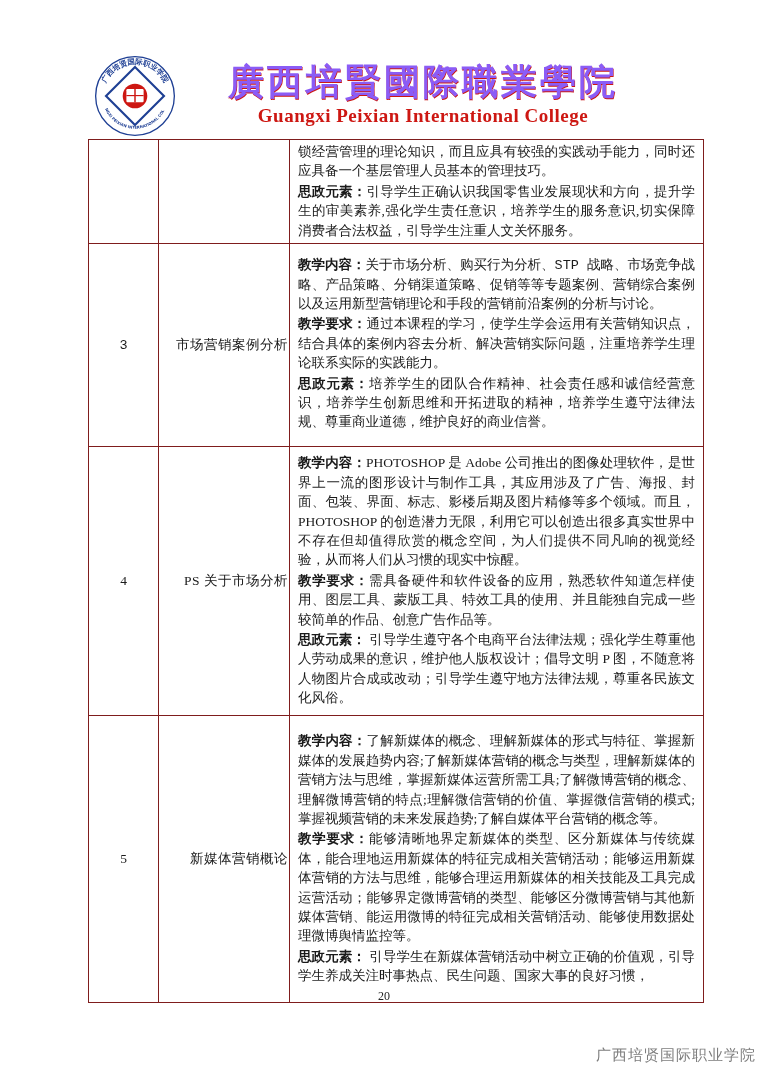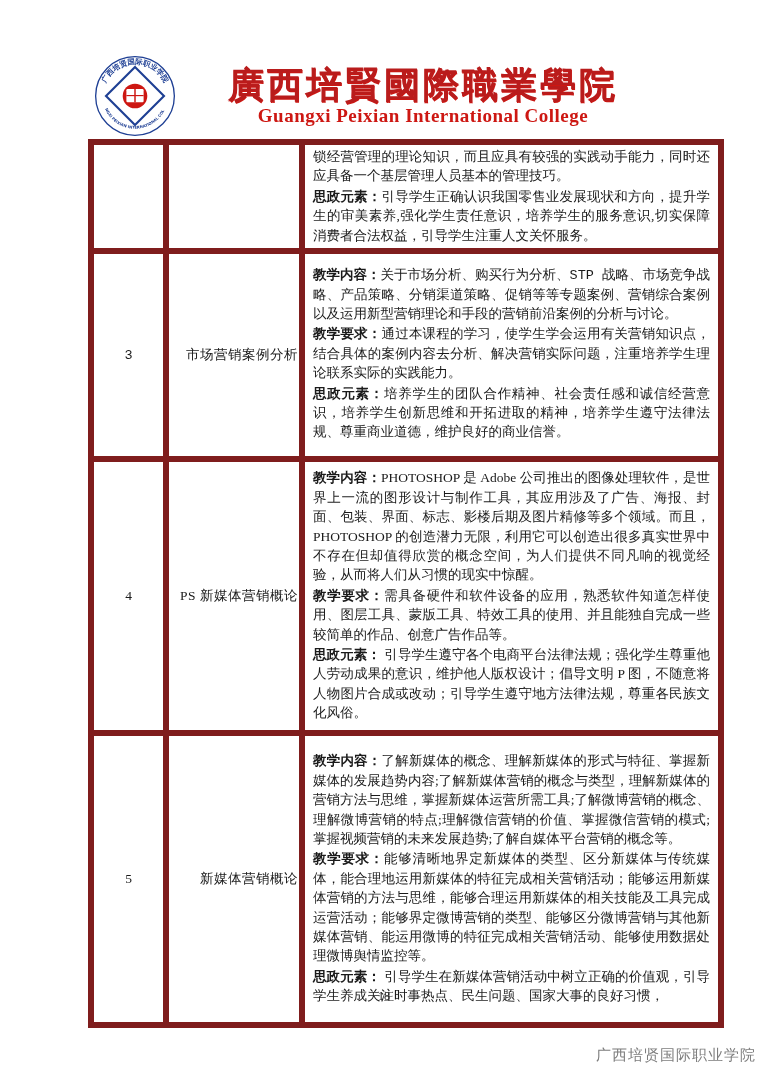--- a/index.html
+++ b/index.html
@@ -9,36 +9,36 @@
   }
 
   
   .header {
     position:absolute; left:88px; top:53px; width:592px; height:86px;
     display:flex; align-items:center; background:#ffffff;
   }
   .logo { width:82px; height:82px; margin-left:6px; flex:0 0 auto; }
   .titles { flex:1; text-align:center; padding-right:10px; }
   .title-zh {
-    color:#b91c1c; font-size:36px; font-weight:bold; letter-spacing:3px;
-    font-family:Liberation Sans, sans-serif; line-height:1.1;
+    color:#8b5cf6; font-size:36px; font-weight:bold; letter-spacing:3px;
+    font-family:Liberation Mono, monospace; line-height:1.1;
     text-shadow:0.6px 0.6px 0 #cd1712;
   }
   .title-en {
     color:#cd1712; font-size:19px; font-weight:bold; margin-top:1px;
     font-family:"Liberation Serif",serif; letter-spacing:0.5px;
   }
 
   
   .course-table {
     position:absolute; left:88px; top:139px; width:592px;
     border-collapse:collapse; table-layout:fixed;
   }
   .course-table td {
-    border:6px solid #7f1d1d; vertical-align:middle;
+    border:1px solid #7f1d1d; vertical-align:middle;
     font-size:13.5px;
   }
   .num-cell  { text-align:center; width:67px; }
   .course-cell { text-align:right; width:128px; letter-spacing:0.5px; }
   .content-cell {
     width:397px; vertical-align:top; padding:2px 8px 2px 8px;
     font-size:12.8px; line-height:19.4px; text-align:justify; text-justify:inter-ideograph;
   }
   .content-cell p { margin:0 0 1px 0; }
   .seg-label { font-weight:bold; }
@@ -102,35 +102,35 @@
           <td class="num-cell">3</td>
           <td class="course-cell">市场营销案例分析</td>
           <td class="content-cell">
             <p><span class="seg-label">教学内容：</span>关于市场分析、购买行为分析、STP 战略、市场竞争战略、产品策略、分销渠道策略、促销等等专题案例、营销综合案例以及运用新型营销理论和手段的营销前沿案例的分析与讨论。</p>
             <p><span class="seg-label">教学要求：</span>通过本课程的学习，使学生学会运用有关营销知识点，结合具体的案例内容去分析、解决营销实际问题，注重培养学生理论联系实际的实践能力。</p>
             <p><span class="seg-label">思政元素：</span>培养学生的团队合作精神、社会责任感和诚信经营意识，培养学生创新思维和开拓进取的精神，培养学生遵守法律法规、尊重商业道德，维护良好的商业信誉。</p>
           </td>
         </tr>
         <tr class="row-2">
           <td class="num-cell">4</td>
-          <td class="course-cell">PS 新媒体营销概论</td>
+          <td class="course-cell">PS 关于市场分析</td>
           <td class="content-cell">
             <p><span class="seg-label">教学内容：</span>PHOTOSHOP 是 Adobe 公司推出的图像处理软件，是世界上一流的图形设计与制作工具，其应用涉及了广告、海报、封面、包装、界面、标志、影楼后期及图片精修等多个领域。而且，PHOTOSHOP 的创造潜力无限，利用它可以创造出很多真实世界中不存在但却值得欣赏的概念空间，为人们提供不同凡响的视觉经验，从而将人们从习惯的现实中惊醒。</p>
             <p><span class="seg-label">教学要求：</span>需具备硬件和软件设备的应用，熟悉软件知道怎样使用、图层工具、蒙版工具、特效工具的使用、并且能独自完成一些较简单的作品、创意广告作品等。</p>
             <p><span class="seg-label">思政元素：</span> 引导学生遵守各个电商平台法律法规；强化学生尊重他人劳动成果的意识，维护他人版权设计；倡导文明 P 图，不随意将人物图片合成或改动；引导学生遵守地方法律法规，尊重各民族文化风俗。</p>
           </td>
         </tr>
         <tr class="row-3">
           <td class="num-cell">5</td>
           <td class="course-cell">新媒体营销概论</td>
           <td class="content-cell">
             <p><span class="seg-label">教学内容：</span>了解新媒体的概念、理解新媒体的形式与特征、掌握新媒体的发展趋势内容;了解新媒体营销的概念与类型，理解新媒体的营销方法与思维，掌握新媒体运营所需工具;了解微博营销的概念、理解微博营销的特点;理解微信营销的价值、掌握微信营销的模式;掌握视频营销的未来发展趋势;了解自媒体平台营销的概念等。</p>
             <p><span class="seg-label">教学要求：</span>能够清晰地界定新媒体的类型、区分新媒体与传统媒体，能合理地运用新媒体的特征完成相关营销活动；能够运用新媒体营销的方法与思维，能够合理运用新媒体的相关技能及工具完成运营活动；能够界定微博营销的类型、能够区分微博营销与其他新媒体营销、能运用微博的特征完成相关营销活动、能够使用数据处理微博舆情监控等。</p>
             <p><span class="seg-label">思政元素：</span> 引导学生在新媒体营销活动中树立正确的价值观，引导学生养成关注时事热点、民生问题、国家大事的良好习惯，</p>
           </td>
         </tr>
       </tbody>
   </table>
 
-  <div class="page-num">18</div>
+  <div class="page-num">20</div>
   <div class="watermark">广西培贤国际职业学院</div>
 
 </div>
 
 </body></html>

